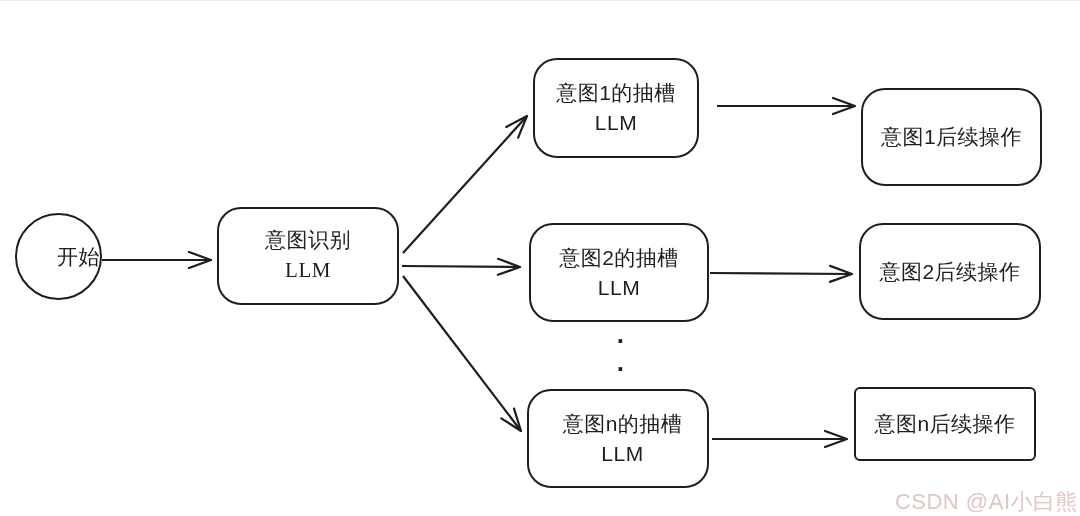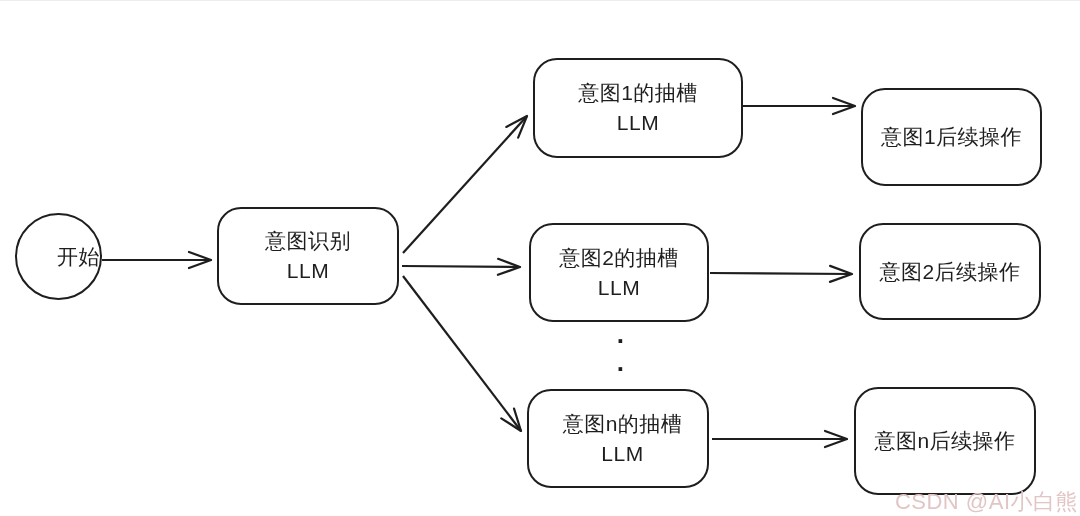--- a/index.html
+++ b/index.html
@@ -36,27 +36,27 @@
     justify-content: center;
     font-size: 21px;
     line-height: 1.42;
     text-align: center;
     letter-spacing: 0.5px;
   }
   .node.box { border-radius: 24px; }
   .node.circle { border-radius: 50%; align-items: flex-end; }
 
   #node-start   { left: 15px;  top: 212px; width: 87px;  height: 87px; }
-  #node-intent  { left: 217px; top: 206px; width: 182px; height: 98px; }
-  #node-slot1   { left: 533px; top: 57px;  width: 210px; height: 100px; }
+  #node-intent  { left: 217px; top: 206px; width: 182px; height: 98px; font-family: Liberation Serif, serif; }
+  #node-slot1   { left: 533px; top: 57px;  width: 166px; height: 100px; }
   #node-slot2   { left: 529px; top: 222px; width: 180px; height: 99px; }
   #node-slotn   { left: 527px; top: 388px; width: 182px; height: 99px; padding-left: 9px; }
   #node-action1 { left: 861px; top: 55px;  width: 181px; height: 98px; margin-top: 32px; }
   #node-action2 { left: 859px; top: 222px; width: 182px; height: 97px; text-align: right; }
-  #node-actionn { left: 854px; top: 386px; width: 182px; height: 108px; }
+  #node-actionn { left: 854px; top: 386px; width: 182px; height: 74px; border-radius: 6px; }
 
   .v-ellipsis {
     position: absolute;
     left: 608px;
     top: 328px;
     width: 26px;
     display: flex;
     flex-direction: column;
     align-items: center;
     gap: 4px;

